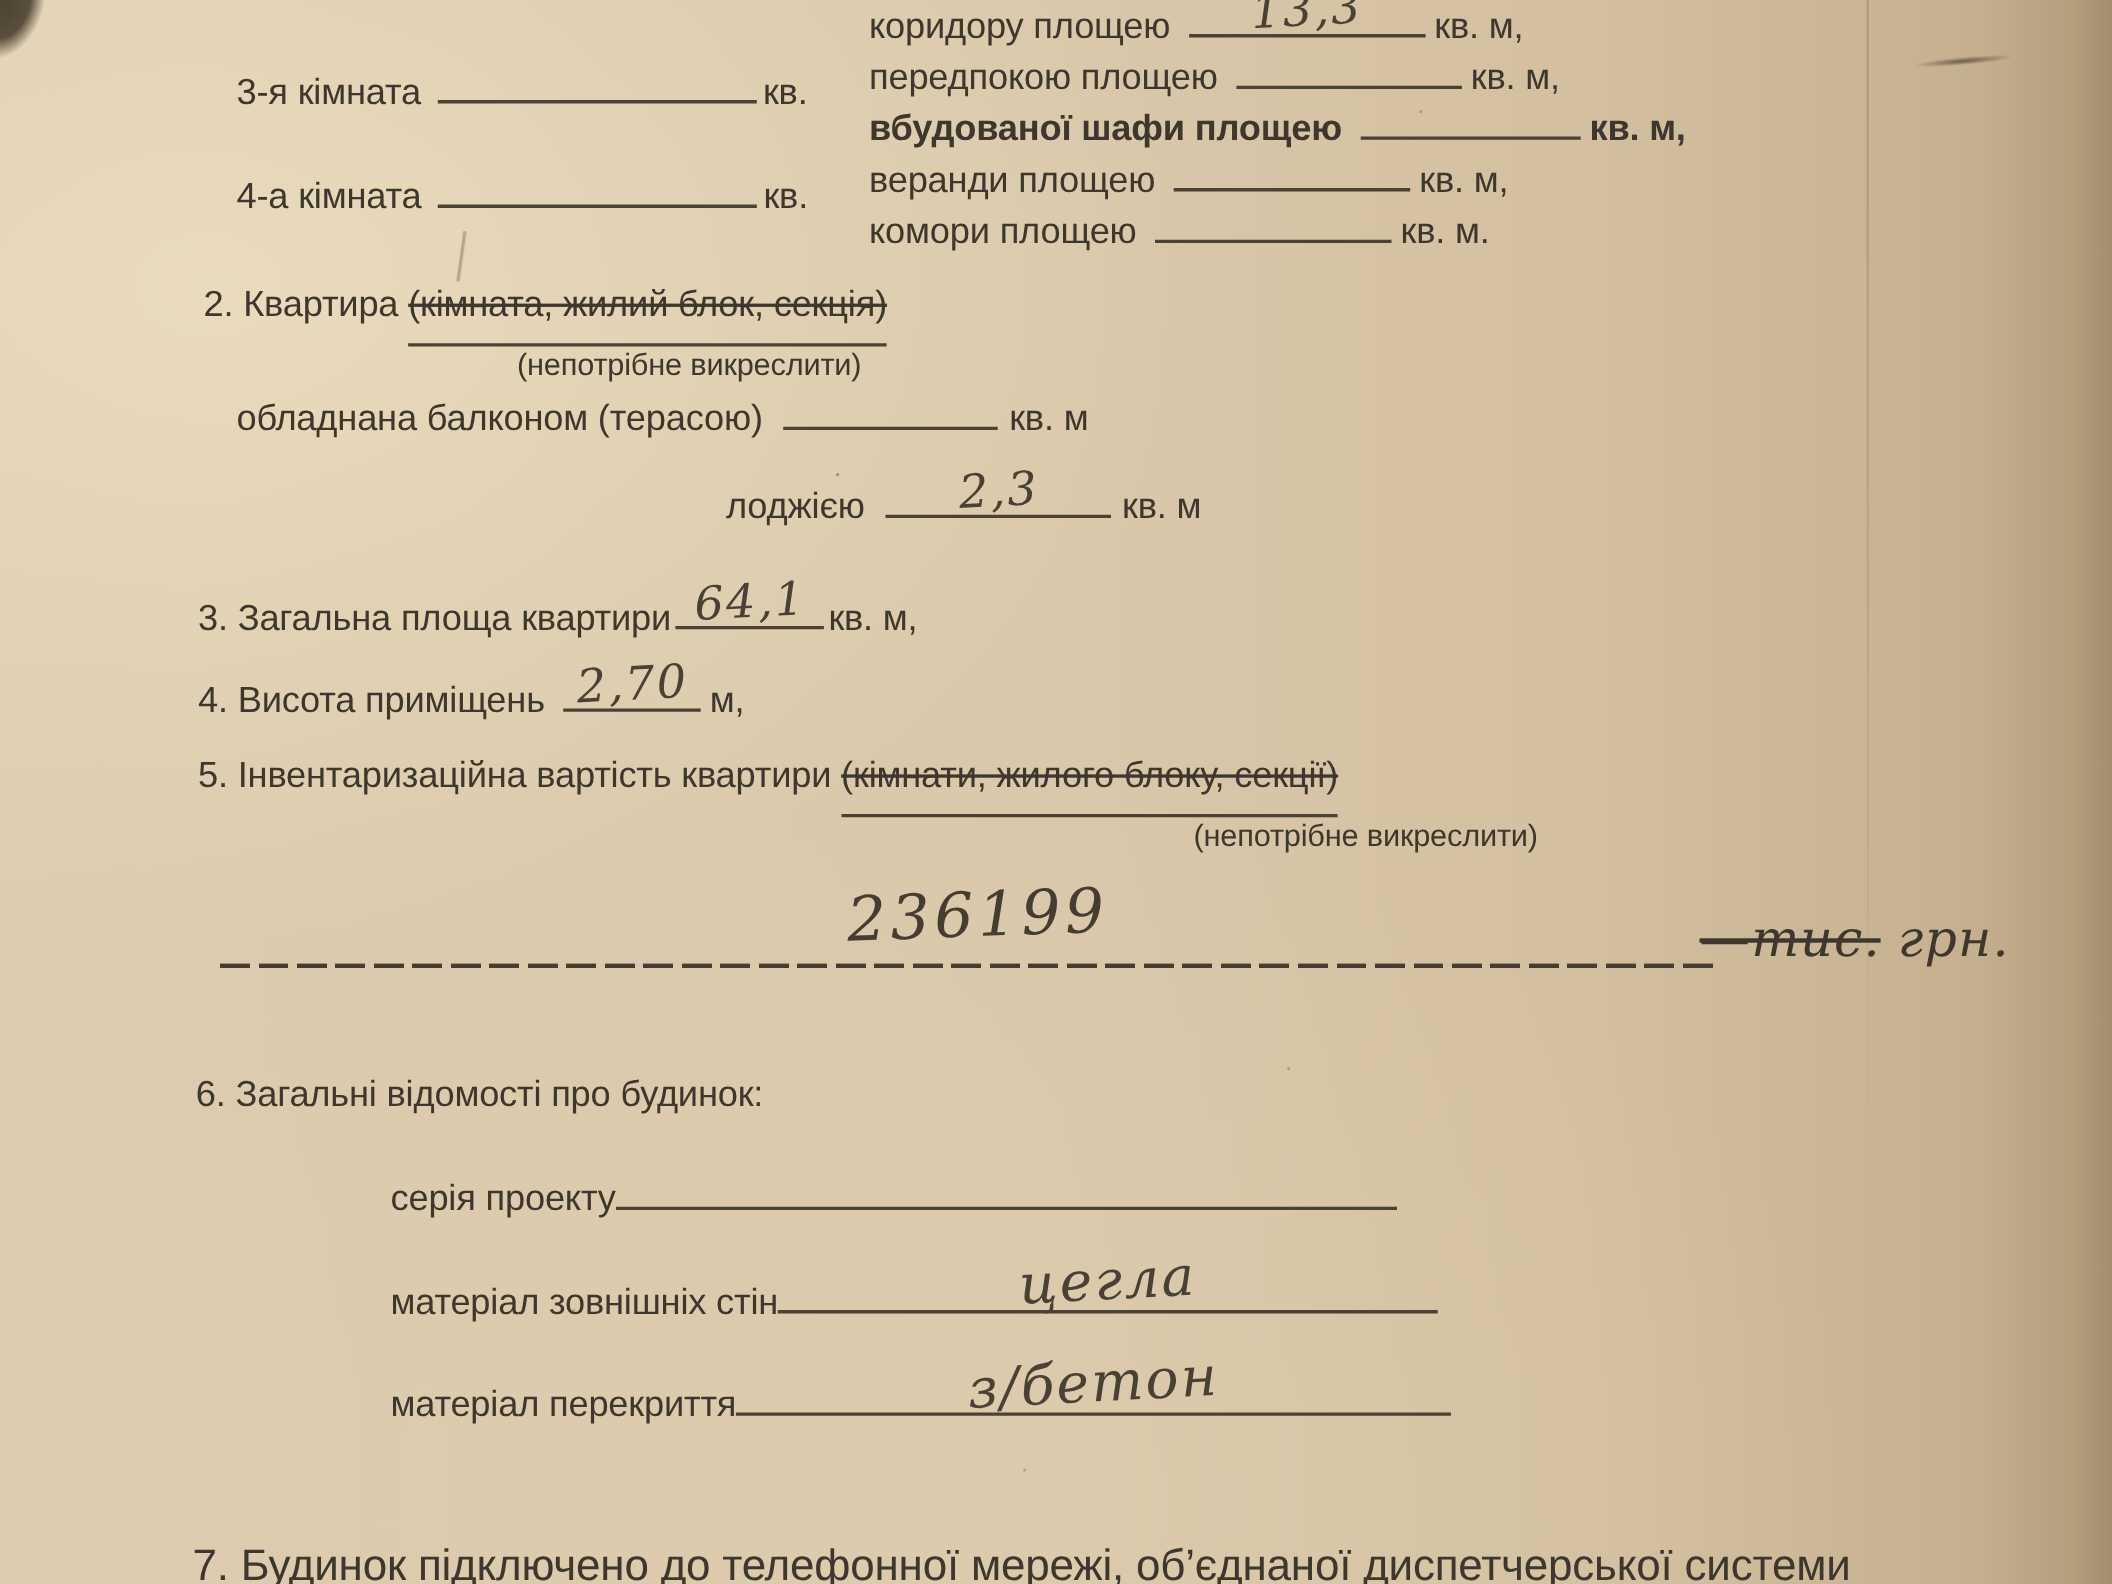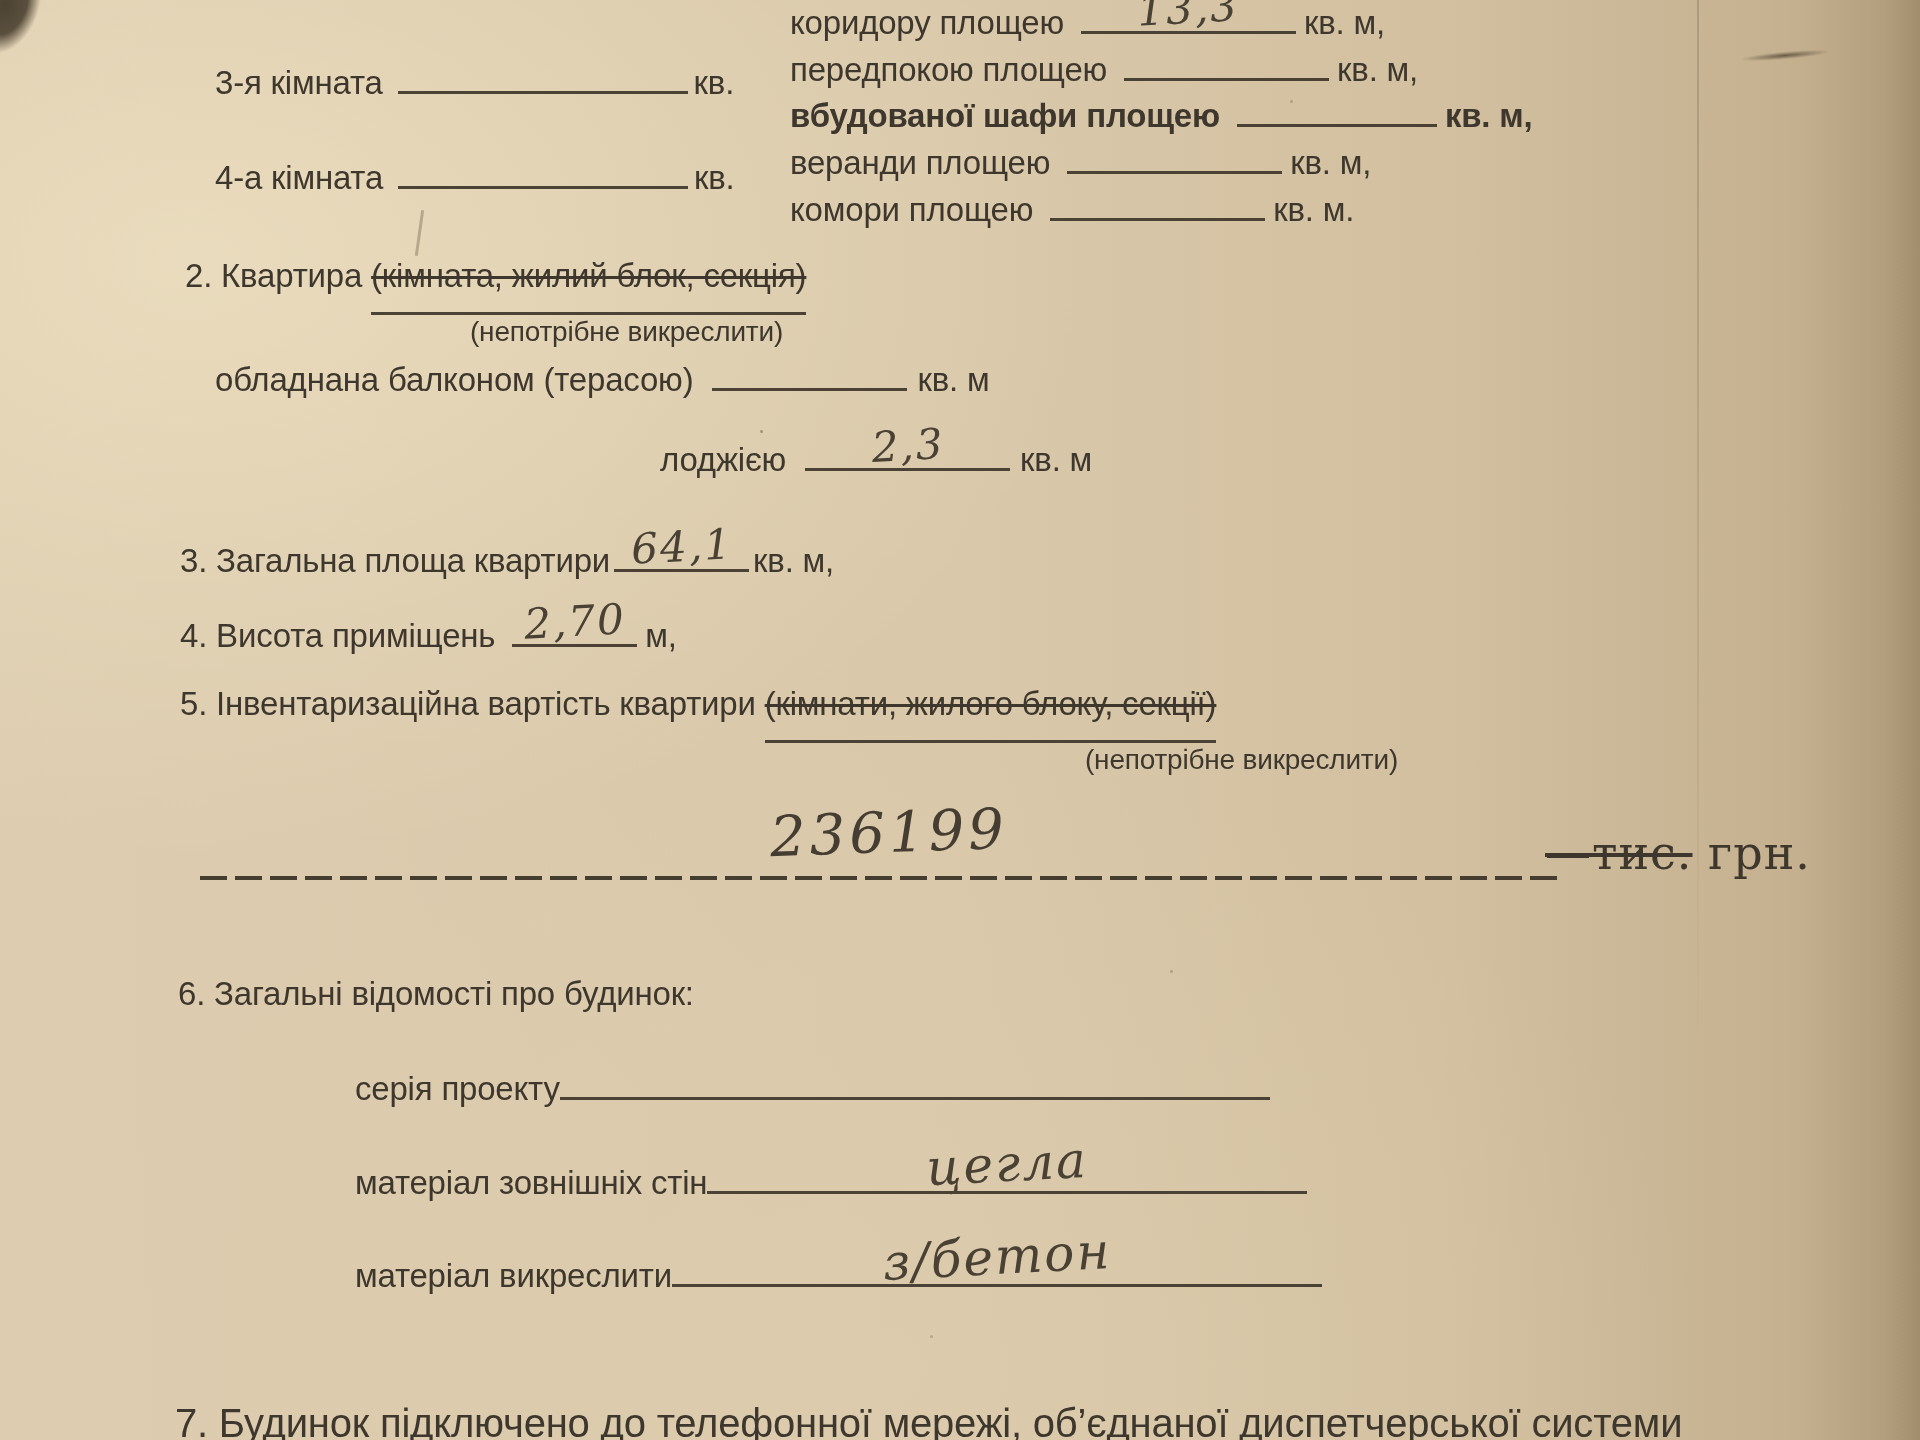--- a/index.html
+++ b/index.html
@@ -33,21 +33,21 @@
   .underlined{border-bottom:3px solid rgba(62,54,42,.92);padding-bottom:2px;}
   .hand-big{
     position:absolute;font-family:"DejaVu Serif",serif;font-style:italic;
     font-size:56px;color:#453d31;letter-spacing:4px;transform:rotate(-2deg);
   }
   .dashline{
     position:absolute;height:4px;
     background:repeating-linear-gradient(90deg,#453d30 0 27px,rgba(0,0,0,0) 27px 35px);
   }
   .tys{
-    position:absolute;font-family:"DejaVu Serif",serif;
+    position:absolute;font-family:"DejaVu Serif",serif;font-style:italic;
     font-size:46px;color:#3e372d;white-space:nowrap;letter-spacing:1px;
   }
   .tys .cross{text-decoration:line-through;text-decoration-thickness:3.5px;}
   .crease{
     position:absolute;left:1697px;top:0;width:2px;height:1060px;
     background:linear-gradient(180deg,rgba(112,97,72,.32),rgba(112,97,72,.12) 70%,rgba(112,97,72,0));
   }
   .corner-mark{
     position:absolute;left:-14px;top:-16px;width:48px;height:72px;
     background:radial-gradient(ellipse at 30% 30%,#4c4334 0%,#5a4f3d 45%,rgba(90,79,61,0) 72%);
@@ -166,21 +166,21 @@
     <span>серія проекту</span><span class="blank" style="width:710px;"></span>
   </div>
 
   <div class="row" style="left:355px;top:1160px;">
     <span>матеріал зовнішніх стін</span><span class="blank" style="width:600px;">
       <span class="hand" style="font-size:50px;">цегла</span>
     </span>
   </div>
 
   <div class="row" style="left:355px;top:1253px;">
-    <span>матеріал викреслити</span><span class="blank" style="width:650px;">
+    <span>матеріал перекриття</span><span class="blank" style="width:650px;">
       <span class="hand" style="font-size:50px;">з/бетон</span>
     </span>
   </div>
 
   <div class="row big" style="left:175px;top:1385px;">
     <span>7. Будинок підключено до </span><span class="underlined">телефонної мережі, об’єднаної диспетчерської системи</span>
   </div>
 
 </div>
 

